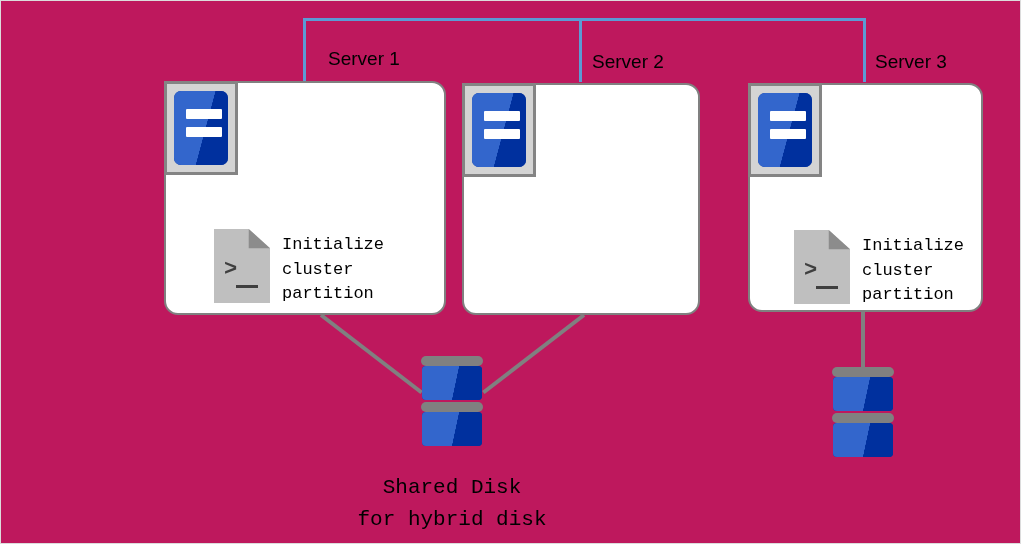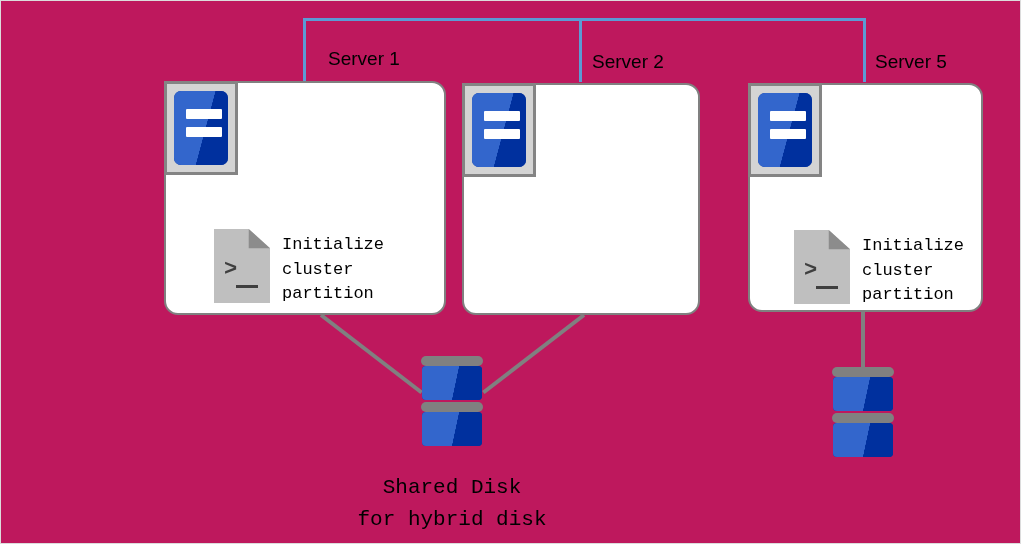--- a/index.html
+++ b/index.html
@@ -225,21 +225,21 @@
   <div class="server-box" style="left:461px; top:82px; width:238px; height:232px;">
     <div class="srv-icon" style="left:-2px; top:-2px;">
       <div class="body">
         <div class="gloss"></div>
         <div class="bar bar1"></div>
         <div class="bar bar2"></div>
       </div>
     </div>
   </div>
 
-  <div class="server-label" style="left:874px; top:51px;">Server 5</div>
+  <div class="server-label" style="left:874px; top:51px;">Server 3</div>
   <div class="server-box" style="left:747px; top:82px; width:235px; height:229px;">
     <div class="srv-icon" style="left:-2px; top:-2px;">
       <div class="body">
         <div class="gloss"></div>
         <div class="bar bar1"></div>
         <div class="bar bar2"></div>
       </div>
     </div>
     <div class="script-icon" style="left:44px; top:145px;">
       <div class="page"></div>

